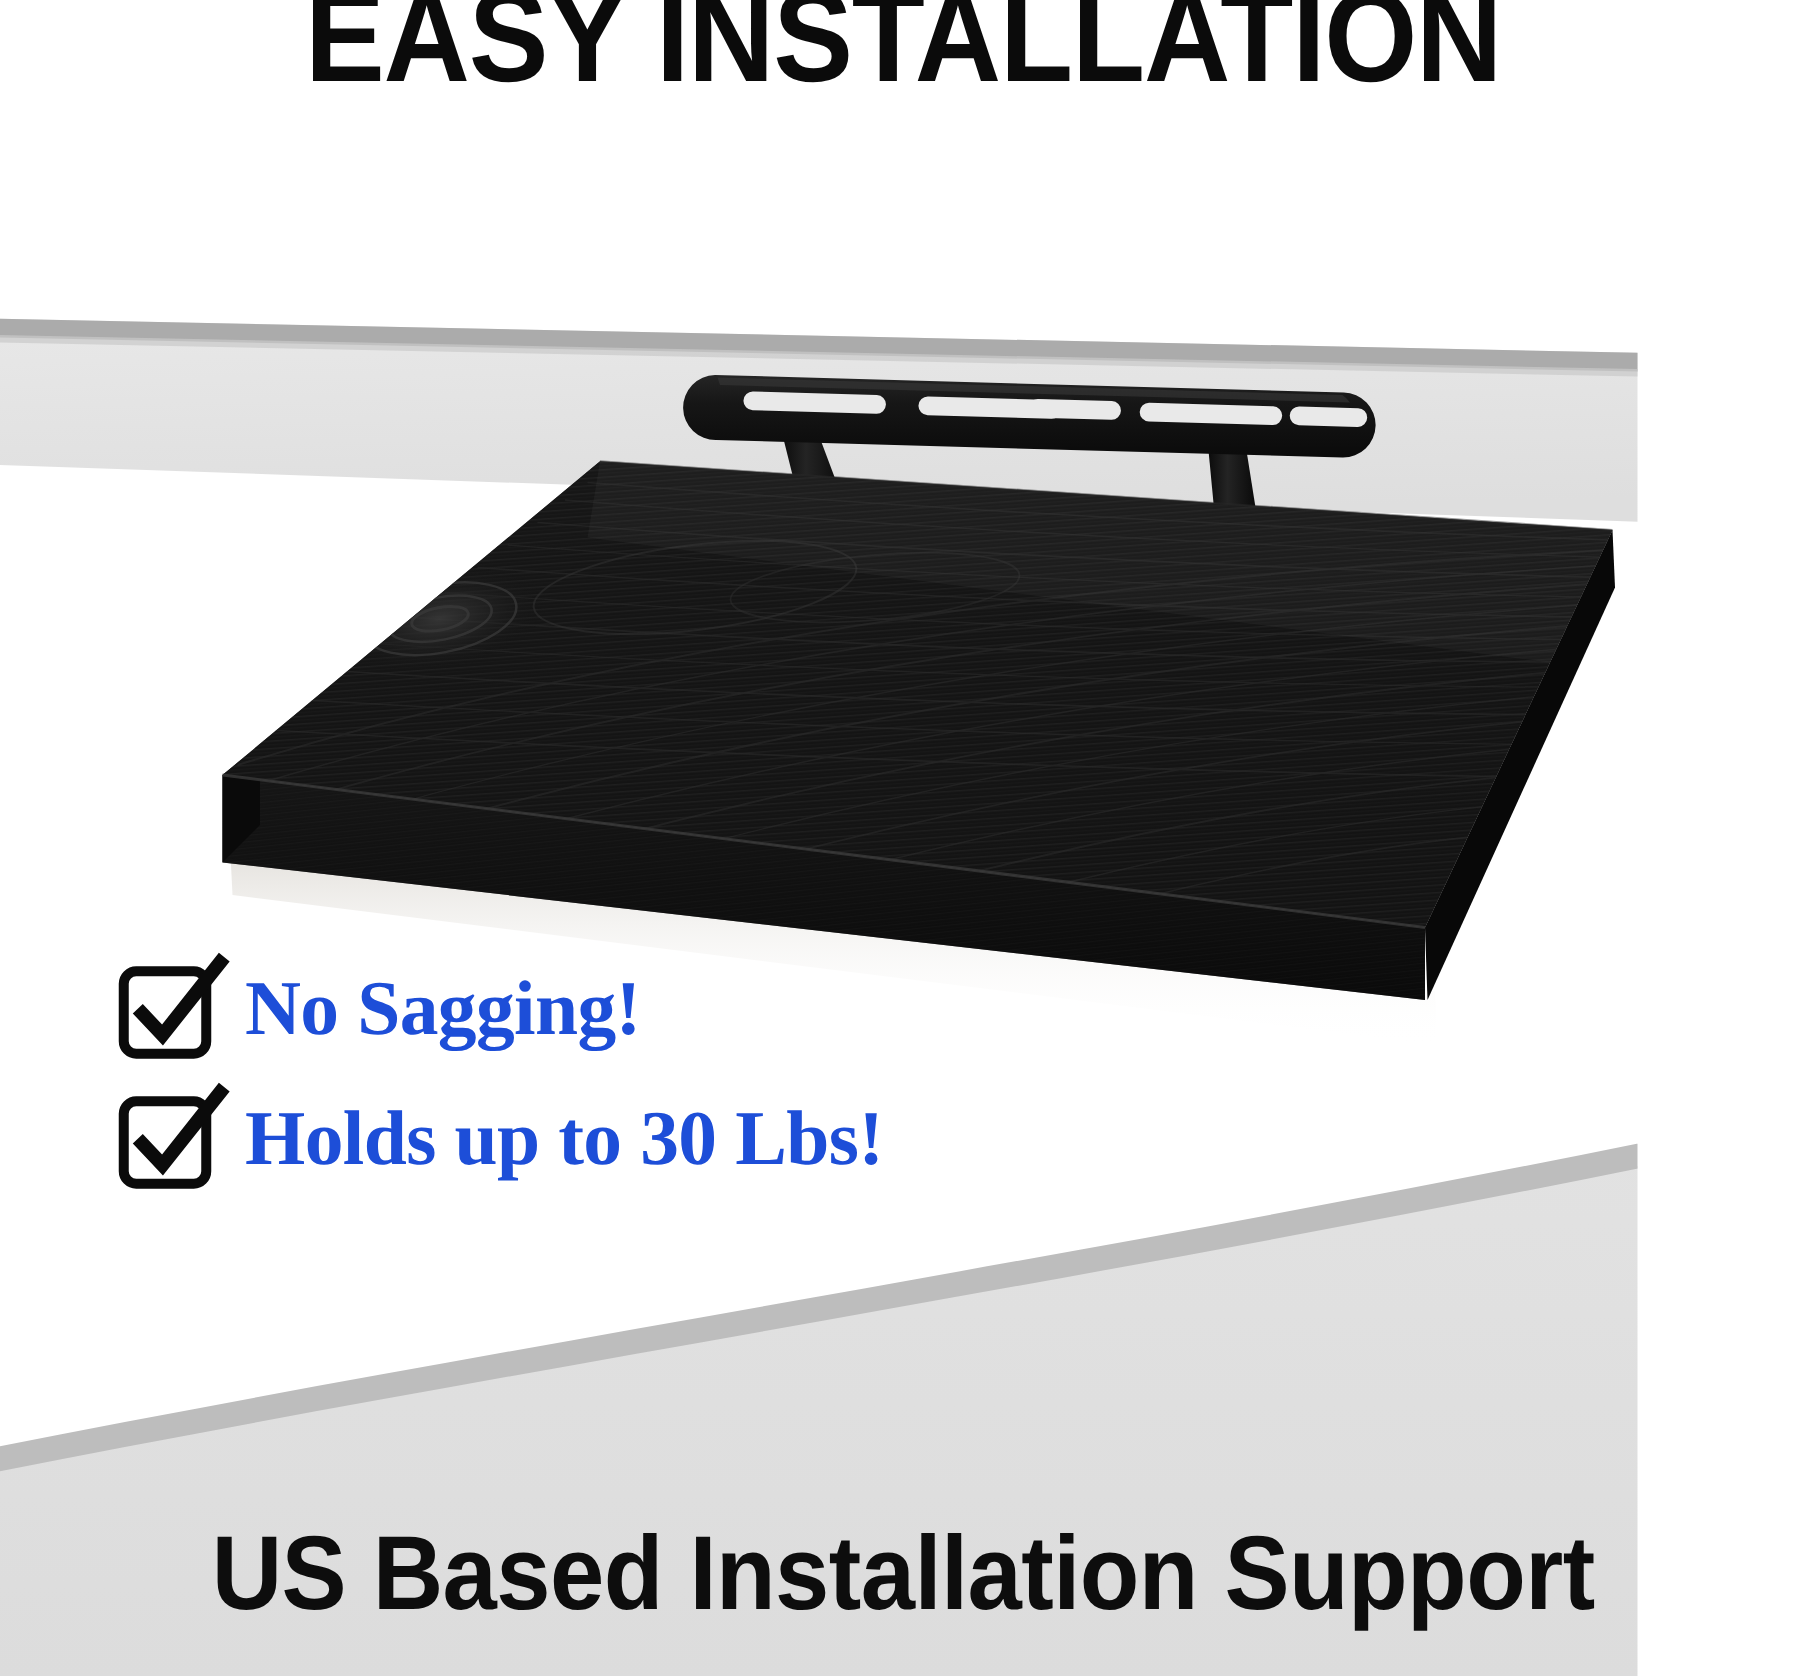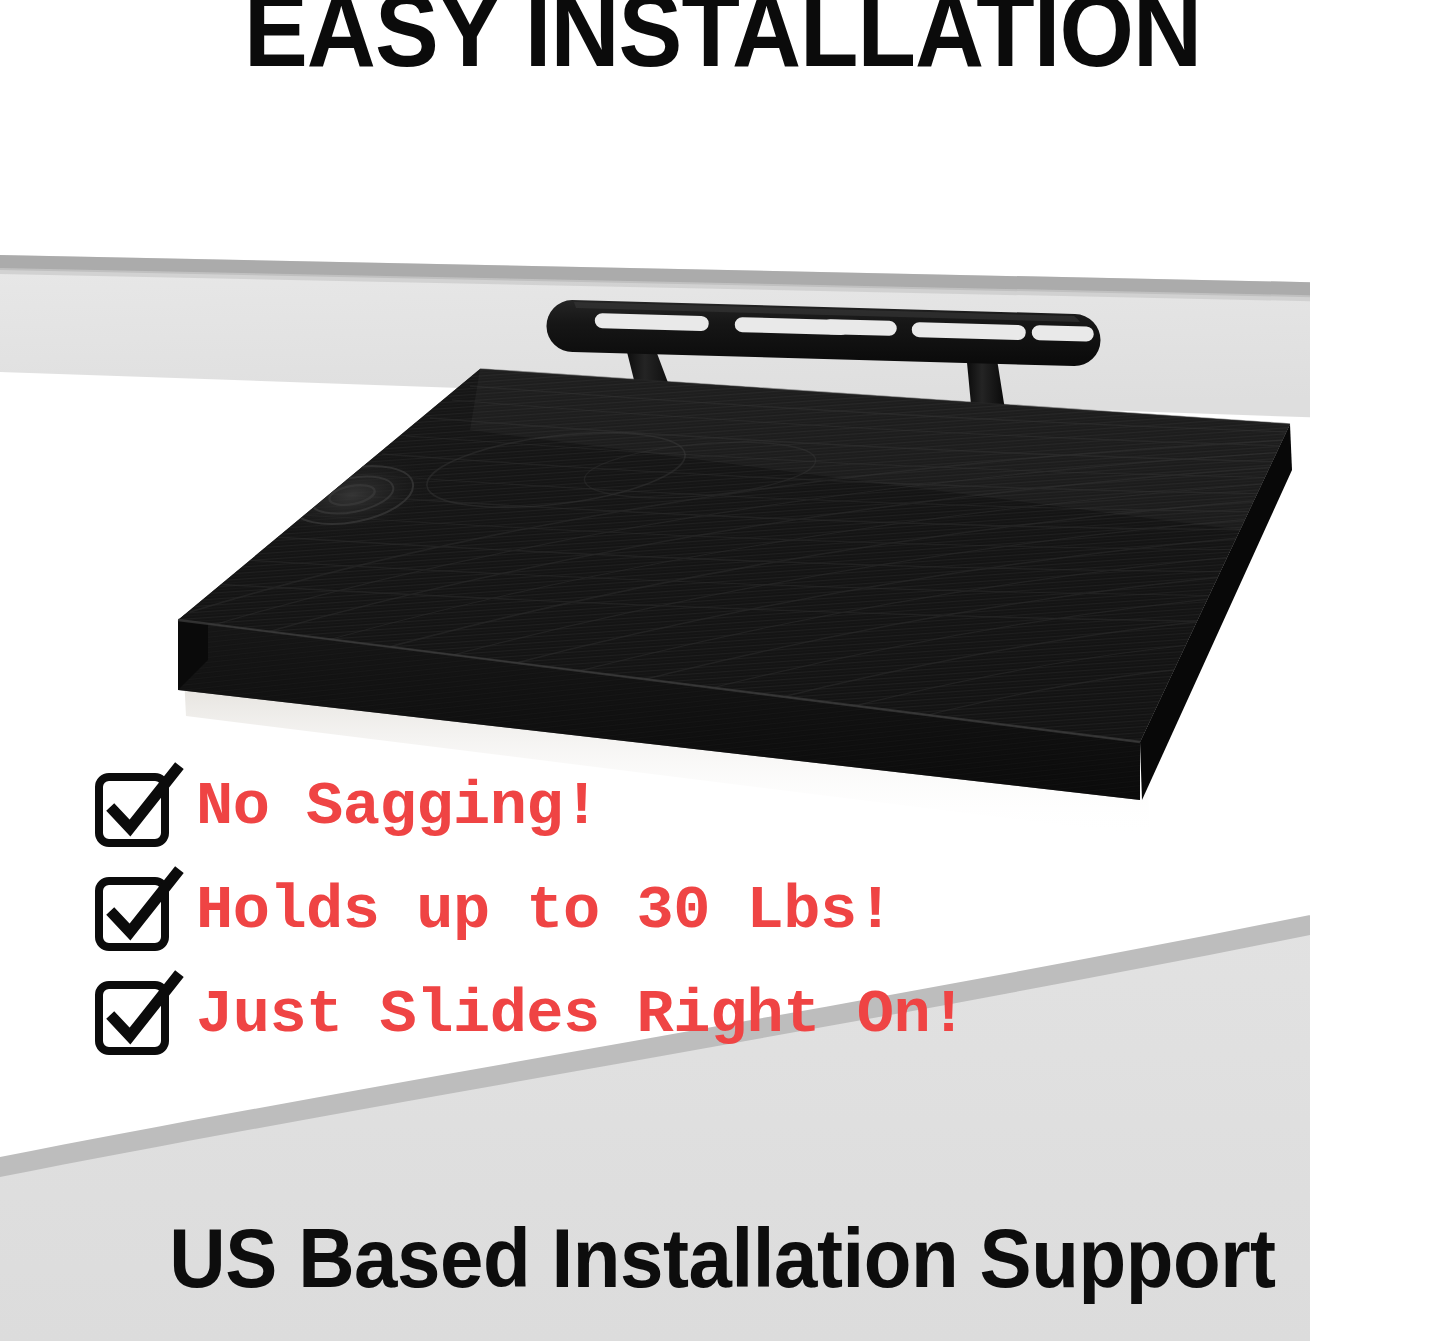--- a/index.html
+++ b/index.html
@@ -68,26 +68,26 @@
     flex: 0 0 74px;
     margin-right: 26px;
   }
   .check-box-wrap svg {
     position: absolute;
     left: -6px;
     top: -14px;
     overflow: visible;
   }
   .check-label {
-    font-family: Liberation Mono, monospace;
+    font-family: Liberation Serif, serif;
     font-weight: bold;
     font-size: 62px;
     line-height: 1;
     letter-spacing: -0.5px;
-    color: #ef4444;
+    color: #1d4ed8;
     white-space: nowrap;
   }
 
   
   #banner-text {
     position: absolute;
     left: 0;
     top: 1216px;
     width: 1445px;
     text-align: center;
@@ -291,27 +291,18 @@
     <div class="check-row">
       <span class="check-box-wrap">
         <svg width="96" height="96" viewBox="0 0 96 96" xmlns="http://www.w3.org/2000/svg">
           <rect x="9" y="21" width="66" height="66" rx="10" ry="10" fill="none" stroke="#0b0b0b" stroke-width="8"></rect>
           <path d="M 24 55 L 40 72 L 86 14" fill="none" stroke="#0b0b0b" stroke-width="11" stroke-linecap="square" stroke-linejoin="miter"></path>
         </svg>
       </span>
       <span class="check-label">Holds up to 30 Lbs!</span>
     </div>
 
-    <div class="check-row">
-      <span class="check-box-wrap">
-        <svg width="96" height="96" viewBox="0 0 96 96" xmlns="http://www.w3.org/2000/svg">
-          <rect x="9" y="21" width="66" height="66" rx="10" ry="10" fill="none" stroke="#0b0b0b" stroke-width="8"></rect>
-          <path d="M 24 55 L 40 72 L 86 14" fill="none" stroke="#0b0b0b" stroke-width="11" stroke-linecap="square" stroke-linejoin="miter"></path>
-        </svg>
-      </span>
-      <span class="check-label">Just Slides Right On!</span>
-    </div>
 
   </div>
 
   <div id="banner-text">US Based Installation Support</div>
 
 </div>
 
 </body></html>

